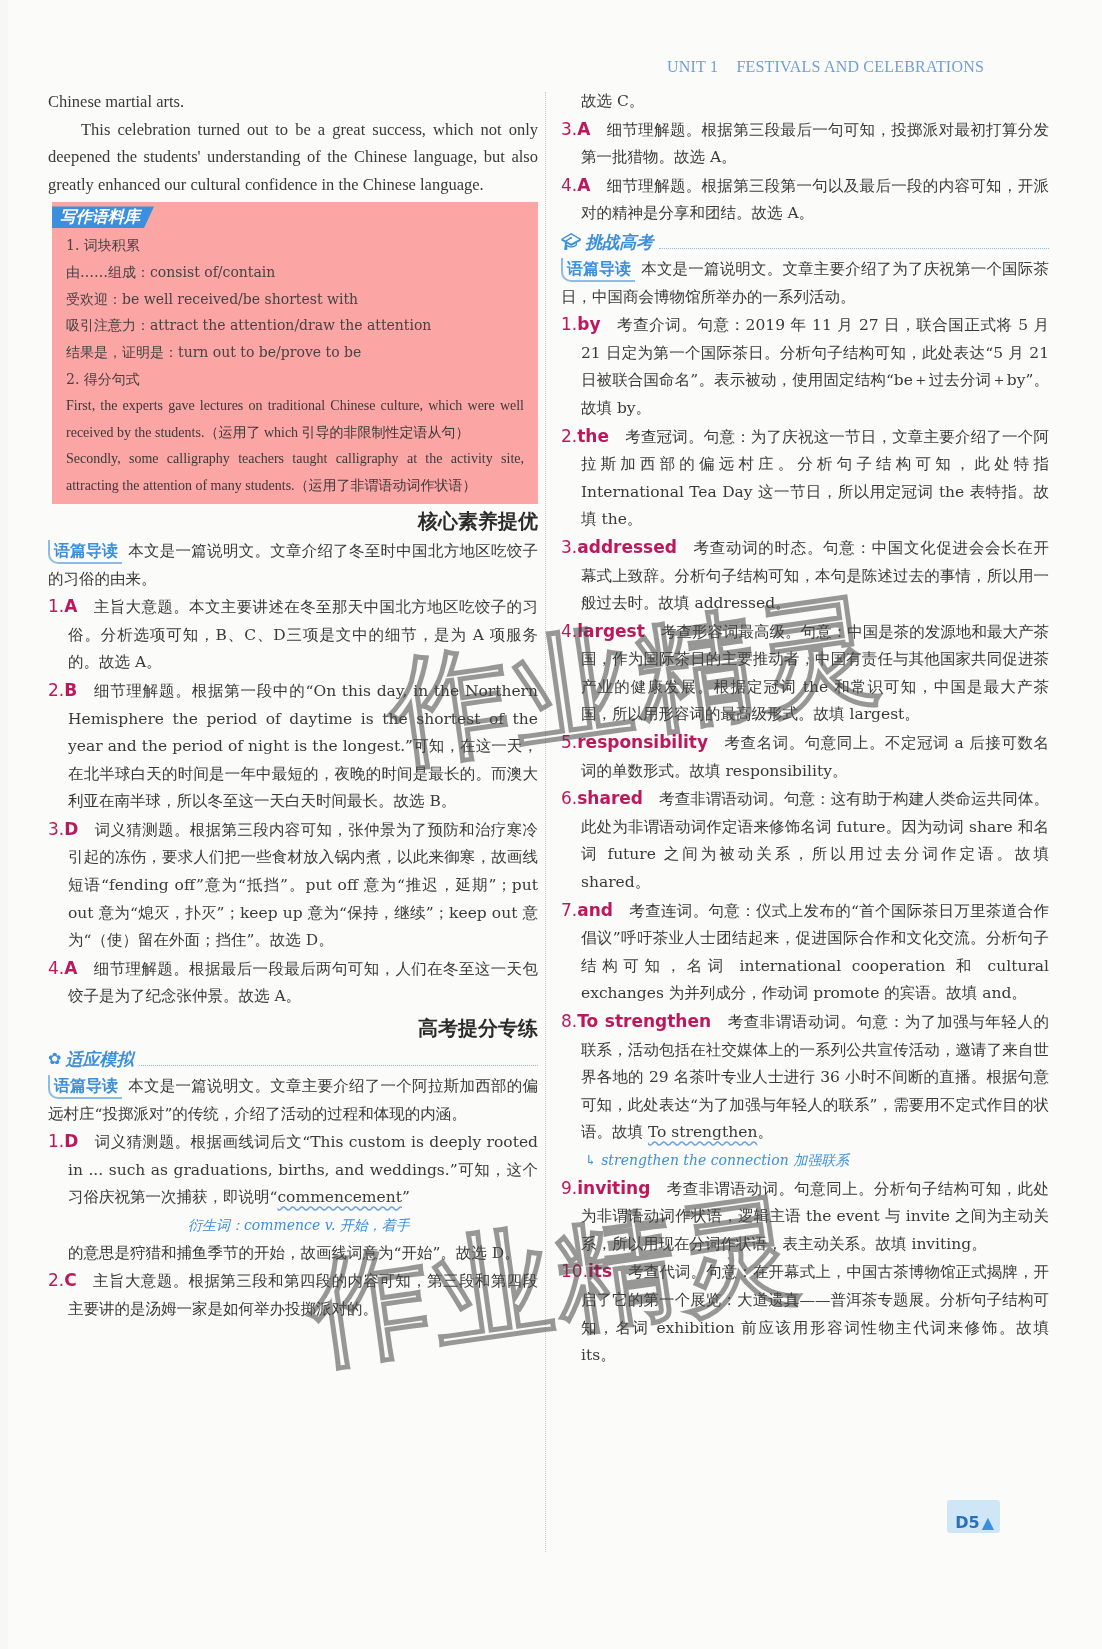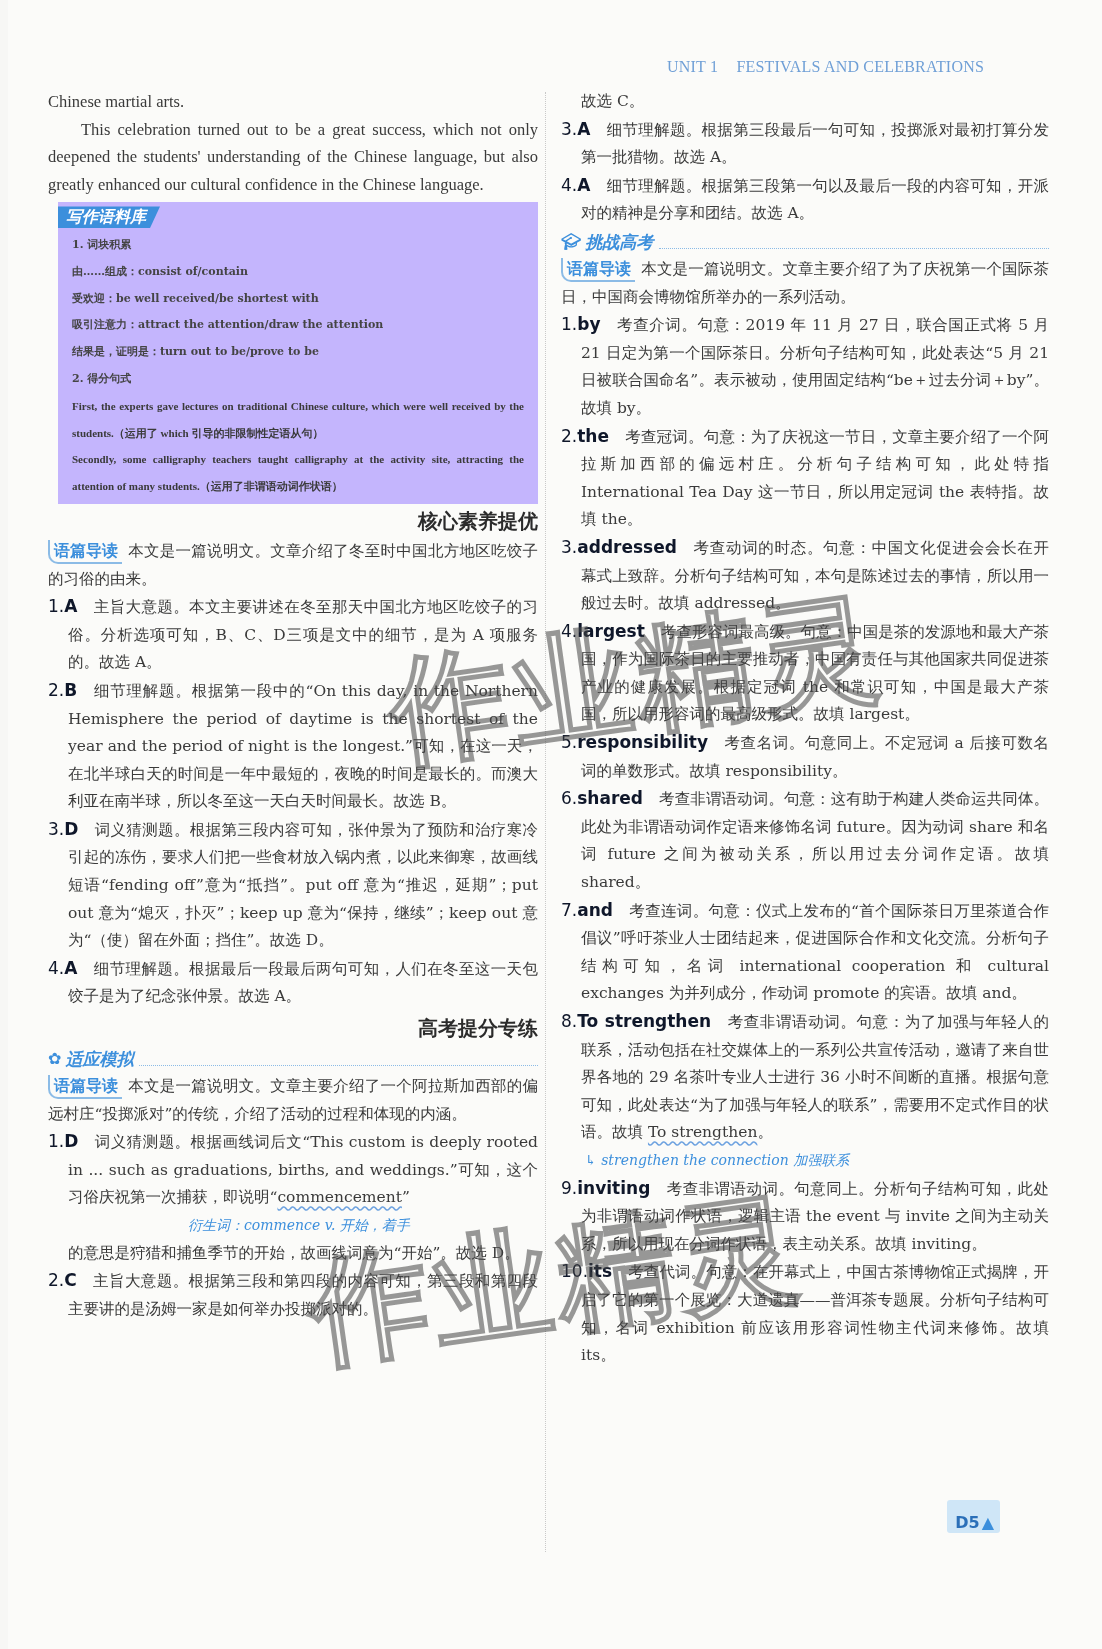--- a/index.html
+++ b/index.html
@@ -30,37 +30,37 @@
   .divider {
     position: absolute; left: 537px; top: 92px; height: 1460px;
     border-left: 1px dotted #c9c9c9;
   }
   .en { font-family: "Liberation Serif", serif; font-size: 16.5px; }
   .indent { text-indent: 2em; }
   p { text-align: justify; }
 
   .corpus {
     margin-top: 4px;
-    background: #c4b5fd;
+    background: #fca5a5;
     padding: 2px 14px 4px 14px;
     position: relative;
-    margin-left: 10px;
+    margin-left: 4px;
   }
   .corpus-tag {
     display: inline-block;
     background: #3c8fdc;
     color: #fff;
     font-family: "DejaVu Sans", sans-serif;
     font-weight: bold; font-style: italic;
     font-size: 16px; line-height: 22px;
     padding: 0 14px 0 8px;
     margin-left: -14px;
     clip-path: polygon(0 0, 100% 0, 90% 100%, 0 100%);
   }
-  .corpus .line { font-size: 11px; line-height: 26.8px; font-weight: bold; }
+  .corpus .line { font-size: 14px; line-height: 26.8px; }
   .kai { font-family: "DejaVu Serif", serif; font-size: 14px; color: #444; }
 
   .section-title {
     text-align: right;
     font-family: "DejaVu Sans", sans-serif;
     font-weight: bold; font-size: 20px;
     color: #2b2b2b; line-height: 34px;
   }
   .guide-badge {
     display: inline-block;
@@ -68,21 +68,21 @@
     color: #3c8fdc; font-size: 16px; font-weight: bold;
     border-left: 2px solid #8bbbe6;
     border-bottom: 2px solid #8bbbe6;
     border-radius: 0 0 0 10px;
     padding: 0 4px 0 4px; line-height: 22px;
     margin-right: 6px;
   }
   .answer { position: relative; padding-left: 20px; text-indent: -20px; }
   .ans-key {
     font-family: "DejaVu Sans", sans-serif;
-    color: #0f172a; font-weight: bold; font-size: 17px;
+    color: #be185d; font-weight: bold; font-size: 17px;
     margin-right: 16px;
   }
   .ans-key .num { font-weight: normal; }
   .sub-heading {
     display: flex; align-items: center;
     font-family: "DejaVu Sans", sans-serif;
     color: #3c8fdc; font-weight: bold; font-style: italic;
     font-size: 17px; line-height: 28px;
   }
   .sub-heading .rule { flex: 1; border-bottom: 1px dotted #8bbbe6; margin-left: 6px; height: 14px; }

